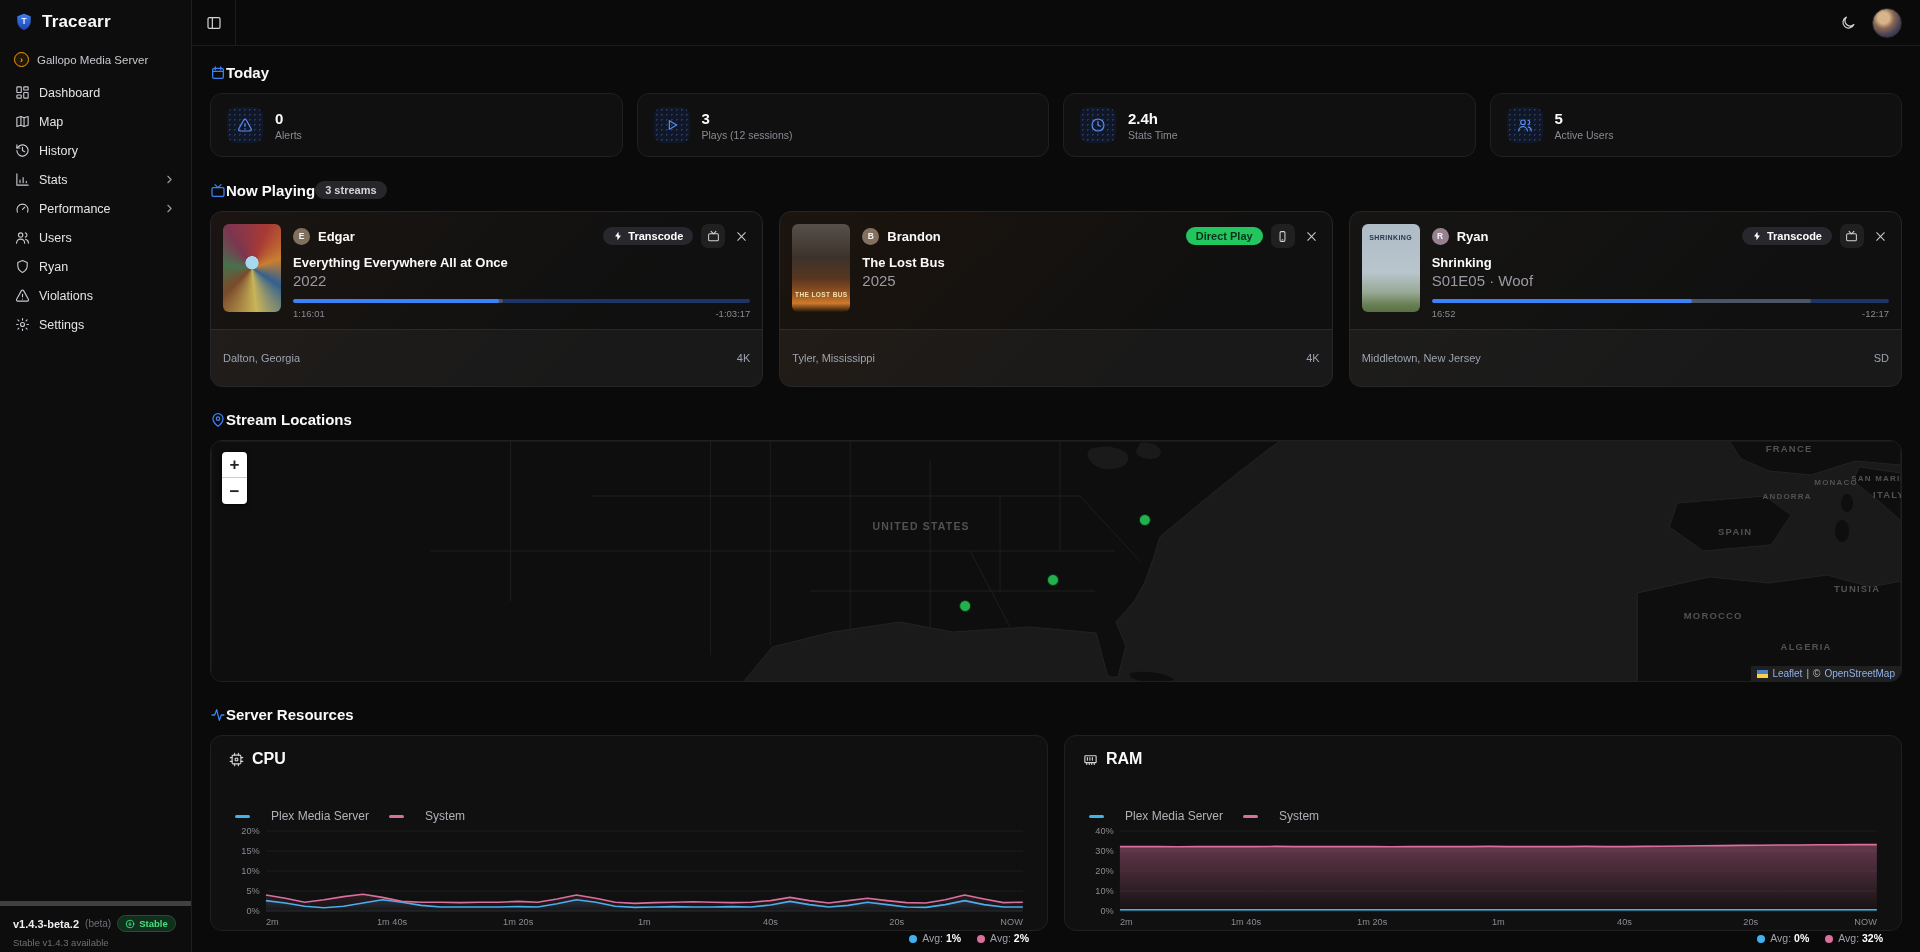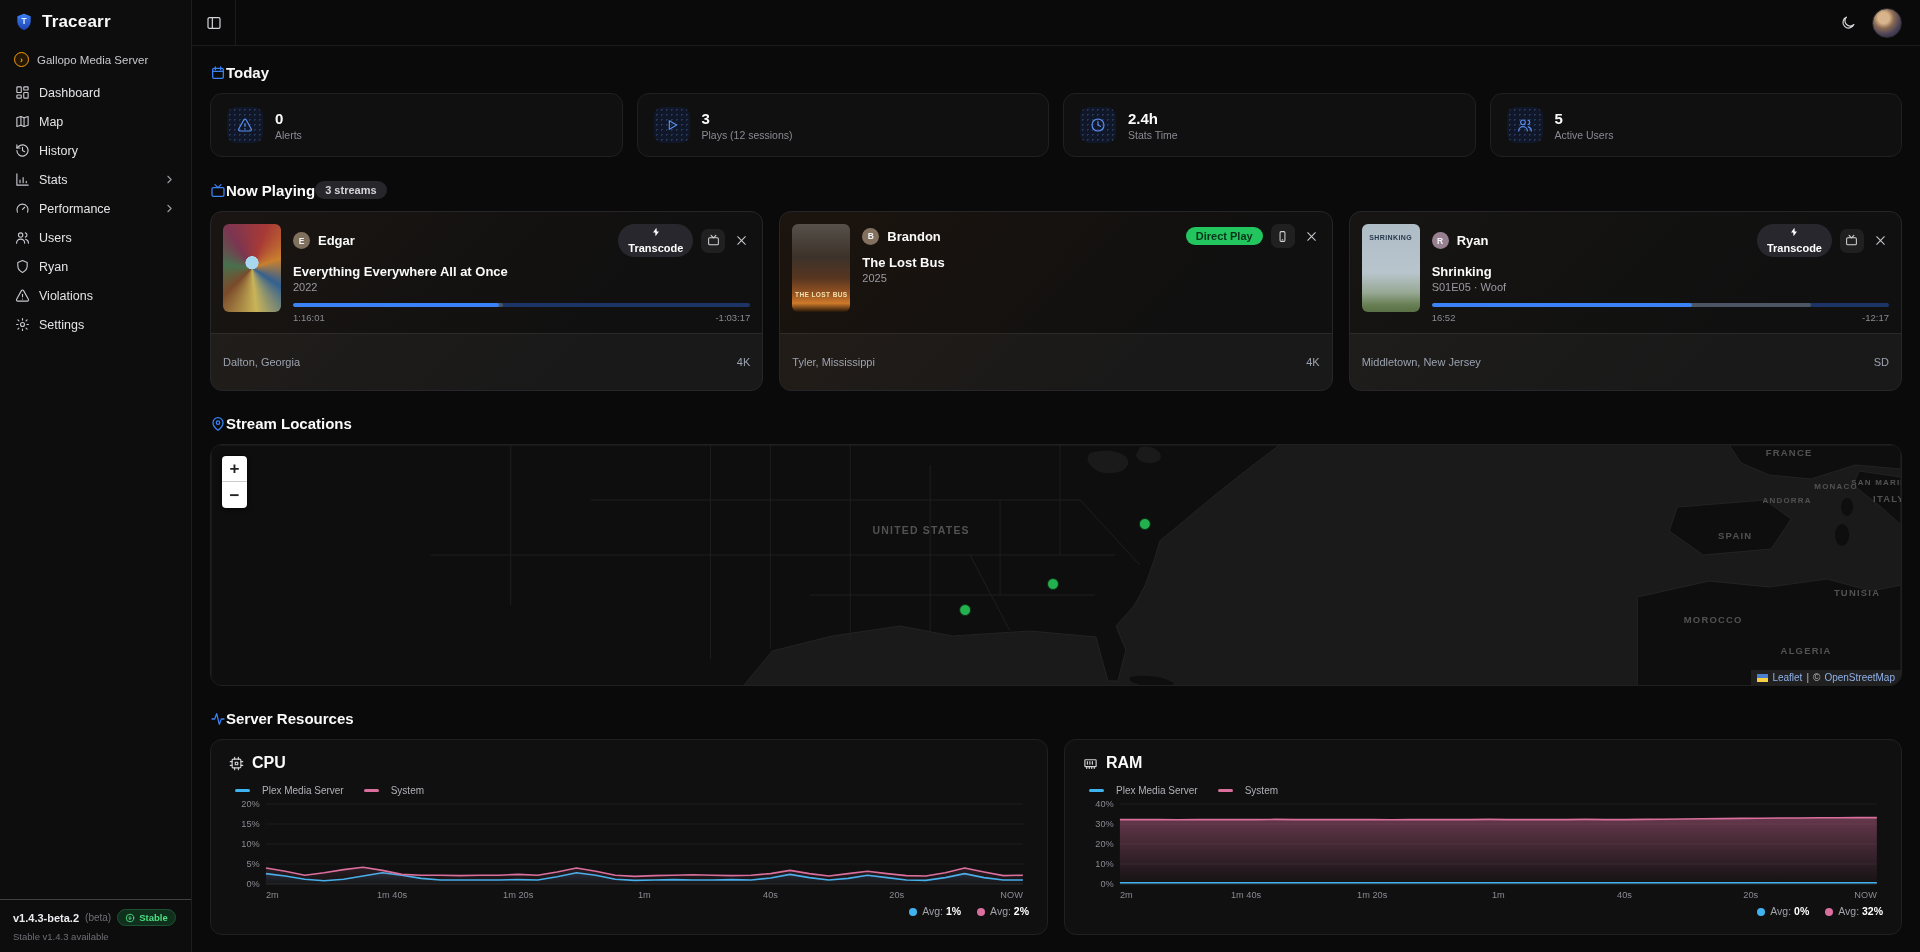--- a/index.html
+++ b/index.html
@@ -18,21 +18,21 @@
   .server-dot { width:15px; height:15px; border-radius:50%; border:1.5px solid #f59e0b;
     color:#f59e0b; font-size:9px; font-weight:700; display:flex; align-items:center;
     justify-content:center; background:#241703; }
   .server-name { font-size:11.5px; color:#c8c8cf; }
   .nav { padding:6px 8px; display:flex; flex-direction:column; gap:2px; }
   .nav-item { display:flex; align-items:center; gap:9px; padding:5px 7px; border-radius:6px;
     color:#e4e4e7; cursor:pointer; height:27px; }
   .nav-item .nicon { color:#c8c8cf; display:flex; }
   .nav-label { font-size:12.5px; font-weight:500; flex:1; }
   .nav-chevron { color:#9a9aa3; display:flex; }
-  .side-footer { margin-top:auto; border-top:1px solid #404040; padding:9px 13px 10px; }
+  .side-footer { margin-top:auto; border-top:5px solid #404040; padding:9px 13px 4px; }
   .ver-row { display:flex; align-items:center; gap:6px; }
   .ver-text { font-size:11px; font-weight:600; color:#ececf0; }
   .ver-channel { font-size:10px; color:#6e6e76; }
   .stable-badge { display:flex; align-items:center; gap:4px; background:#10301d;
     border:1px solid #1c5433; color:#4ade80; font-size:9.5px; font-weight:700;
     border-radius:999px; padding:2px 7px; }
   .ver-note { font-size:9.5px; color:#6e6e76; margin-top:5px; }
 
   
   .main { flex:1; display:flex; flex-direction:column; min-width:0; }
@@ -79,30 +79,30 @@
   .poster-lostbus { background:linear-gradient(180deg,#56504a 0%,#3c322a 38%,#583620 62%,#9a5522 80%,#cf7a2a 90%,#221509 100%); }
   .poster-lostbus .poster-text { bottom:14px; font-size:6.5px; color:#efe3b0; }
   .poster-shrinking { background:linear-gradient(180deg,#aebcc6 0%,#b9c5cd 55%,#97a894 78%,#677f53 92%,#5a7046 100%); }
   .poster-shrinking .poster-text { top:10px; font-size:7px; color:#26394c; }
   .stream-main { flex:1; display:flex; flex-direction:column; min-width:0; }
   .stream-top { display:flex; align-items:center; gap:8px; }
   .avatar { width:17px; height:17px; border-radius:50%; display:flex; align-items:center;
     justify-content:center; font-size:8.5px; font-weight:700; color:#f4f4f5; flex-shrink:0; }
   .username { font-size:13px; font-weight:600; flex:1; white-space:nowrap; overflow:hidden; }
   .badge-transcode { display:flex; align-items:center; gap:5px; background:rgba(44,44,50,.85);
-    color:#fff; border-radius:999px; padding:3px 10px; font-size:11px; font-weight:600;flex-direction:column; }
+    color:#fff; border-radius:999px; padding:3px 10px; font-size:11px; font-weight:600; }
   .badge-direct { display:flex; align-items:center; background:#22c55e; color:#09331a;
     border-radius:999px; padding:3px 10px; font-size:11px; font-weight:700; }
   .device-btn { width:24px; height:24px; border-radius:7px; background:rgba(255,255,255,.07);
     border:none; color:#d4d4d8; display:flex; align-items:center; justify-content:center; cursor:pointer; }
   .close-btn { background:none; border:none; color:#c8c8cf; cursor:pointer; display:flex;
     padding:2px; }
   .stream-title { margin-top:7px; font-size:13px; font-weight:700; white-space:nowrap;
     overflow:hidden; text-overflow:ellipsis; }
-  .stream-sub { font-size:11px; color:#9a9aa3; margin-top:2px; }
+  .stream-sub { font-size:15px; color:#9a9aa3; margin-top:2px; }
   .progress-row { margin-top:10px; }
   .bar { height:4px; background:#1c3566; border-radius:2px; position:relative; overflow:hidden; }
   .bar-buffer { position:absolute; left:0; top:0; bottom:0; background:#4b5563; border-radius:2px; }
   .bar-fill { position:absolute; left:0; top:0; bottom:0; background:#3b82f6; border-radius:2px; }
   .times { display:flex; justify-content:space-between; font-size:9.5px; color:#8a8a93; margin-top:5px; }
   .stream-footer { border-top:1px solid rgba(255,255,255,.07); background:rgba(255,255,255,.04);
     padding:22px 12px; display:flex; justify-content:space-between; font-size:11px; color:#9ca3af; }
 
   
   .map-card { position:relative; border:1px solid #202020; border-radius:12px; overflow:hidden;
@@ -119,21 +119,21 @@
   .ua-flag i { flex:1; } .ua-flag i:first-child { background:#4d7fd0; } .ua-flag i:last-child { background:#f7d046; }
 
   
   .res-grid { display:grid; grid-template-columns:repeat(2,1fr); gap:16px; }
   .chart-card { background:#101010; border:1px solid #202020; border-radius:12px;
     padding:14px 18px 10px; height:196px; }
   .chart-title-row { display:flex; align-items:center; gap:8px; }
   .chart-title-row .cicon { color:#d4d4d8; display:flex; }
   .chart-title { font-size:16px; font-weight:700; }
   .legend-row { display:flex; gap:20px; margin:13px 0 2px 6px; }
-  .legend-item { display:flex; align-items:center; gap:12px; font-size:10px; color:#b0b0b8; }
+  .legend-item { display:flex; align-items:center; gap:21px; font-size:12px; color:#b0b0b8;margin-top:28px; }
   .legend-swatch { width:15px; height:3px; border-radius:2px; }
   .avg-row { display:flex; justify-content:flex-end; gap:16px; margin-top:3px; font-size:10.5px;
     color:#a1a1aa; align-items:center; }
   .avg-dot { width:8px; height:8px; border-radius:50%; display:inline-block; margin-right:5px; vertical-align:-1px; }
   .avg-row b { color:#fff; }
 </style>
 </head>
 <body>
 
 <div class="app">

